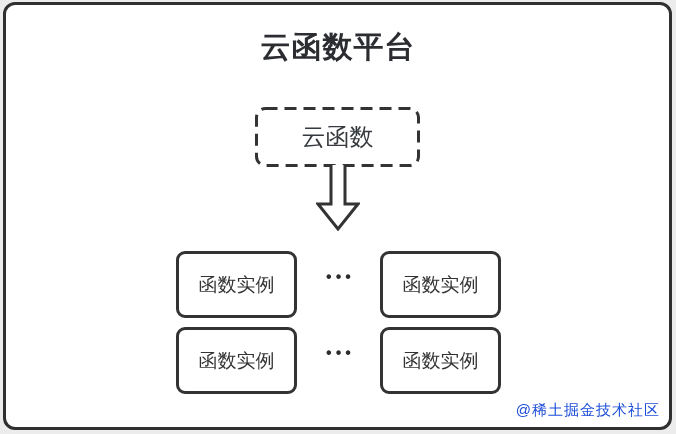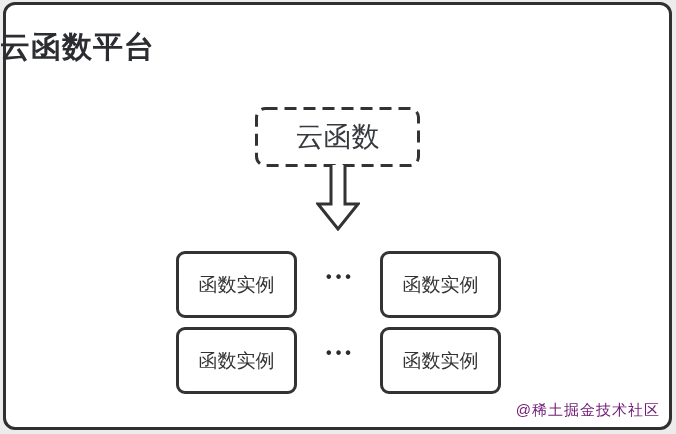--- a/index.html
+++ b/index.html
@@ -12,34 +12,34 @@
   .canvas { position: relative; width: 676px; height: 434px; }
   .frame {
     position: absolute; left: 3px; top: 2px; right: 4px; bottom: 4px;
     background: #ffffff;
     border: 3px solid #303030;
     border-radius: 12px;
     box-sizing: border-box;
   }
   .title {
     position: absolute; left: 0; right: 0; top: 27px;
-    text-align: left;
+    text-align: center;
     font-size: 30px; font-weight: bold;
     color: #2b2d31;
     letter-spacing: 1px;
   }
   .dashed-node {
     position: absolute; left: 255px; top: 107px;
     width: 165px; height: 60px;
   }
   .dashed-node svg { position: absolute; left: 0; top: 0; }
   .dashed-node .node-label {
     position: absolute; inset: 0;
     display: flex; align-items: center; justify-content: center;
-    font-size: 28px; color: #36393d;
+    font-size: 24px; color: #36393d;
   }
   .arrow {
     position: absolute; left: 316px; top: 165px;
   }
   .inst-box {
     position: absolute;
     width: 121px; height: 67px;
     border: 3px solid #333333;
     border-radius: 9px;
     background: #ffffff;
@@ -54,21 +54,21 @@
   .dots {
     position: absolute; left: 297px; width: 83px; height: 52px;
     display: flex; align-items: center; justify-content: center;
     font-size: 16px; font-weight: bold;
     letter-spacing: 4px; text-indent: 4px;
     color: #2b2b2b;
   }
   .watermark {
     position: absolute; right: 16px; bottom: 14px;
     font-size: 15px;
-    color: #701a75;
+    color: #1d4ed8;
     letter-spacing: 1px;
     margin-top: 48px;
   }
 </style>
 </head>
 <body>
 
 <div class="canvas">
 
   <div class="frame"></div>

